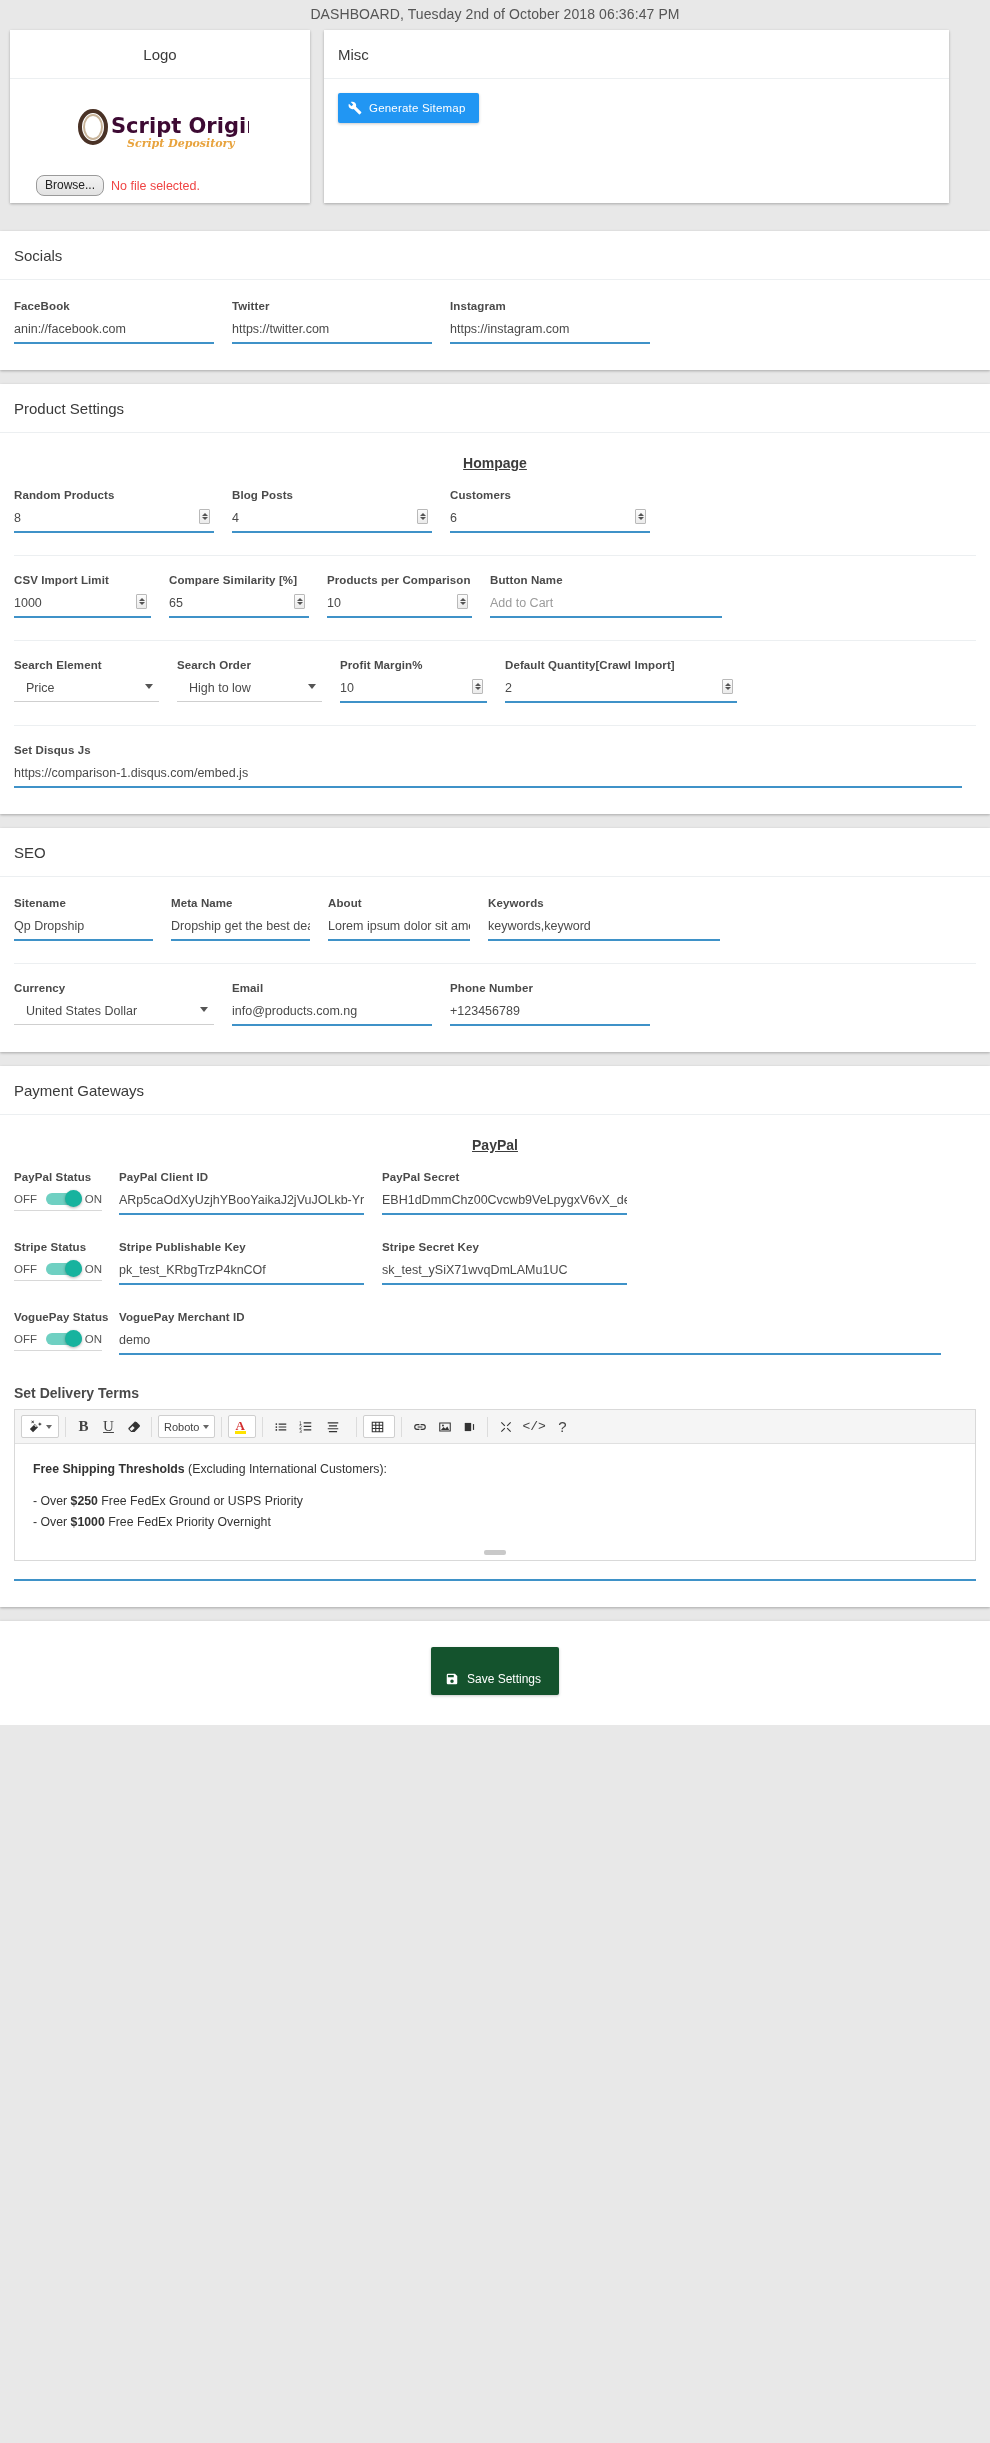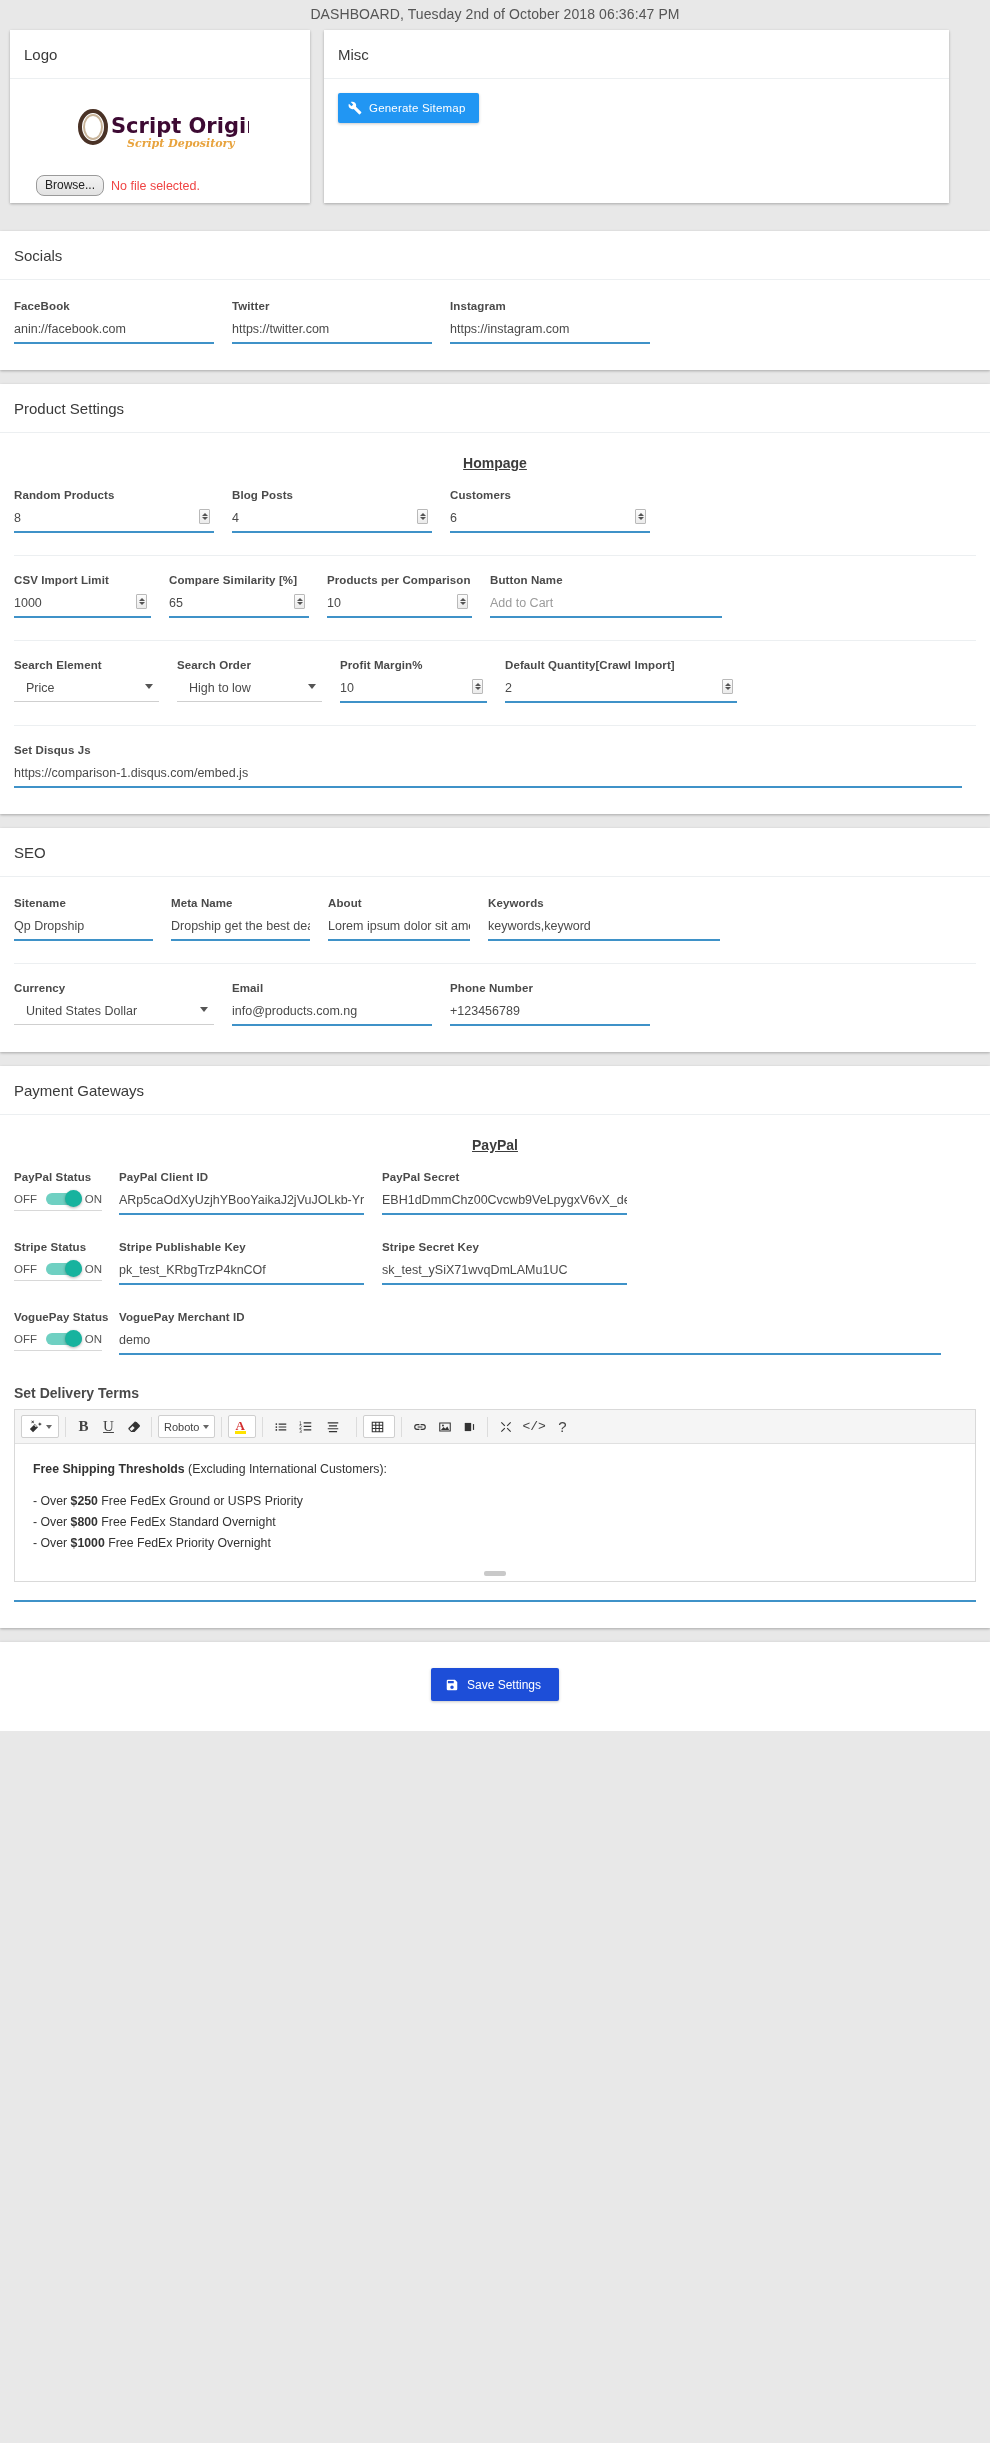--- a/index.html
+++ b/index.html
@@ -34,21 +34,21 @@
     font-size: 15px;
     color: #3a3a3a;
     padding: 16px 14px 15px 14px;
     border-bottom: 1px solid #eceff1;
     font-weight: 400;
   }
   .card-body { padding: 14px 14px 18px 14px; }
 
   
   .toprow { display:flex; gap: 14px; padding: 0 10px; }
-  .logo-card { width: 300px; }
+  .logo-card { width: 300px; text-align: center; }
   .misc-card { width: 625px; }
 
   .logo-img-wrap {
     display:flex; justify-content:center; align-items:center;
     padding: 14px 0 20px 0;
   }
   .logo-svg { display:block; }
 
   .file-row { display:flex; align-items:center; gap:7px; padding: 4px 0 0 12px; }
   .browse-btn {
@@ -194,22 +194,22 @@
   
   .footer {
     margin-top: 14px;
     background:#fff;
     padding: 26px 0 30px 0;
     text-align:center;
     box-shadow: 0 -1px 2px rgba(0,0,0,.06);
   }
   .save-btn {
     display:inline-flex; align-items:center; gap:8px;
-    background:#1d4ed8; color:#fff; border:none; border-radius:2px;
-    font-size:12px; padding:10px 18px 9px 14px;
+    background:#14532d; color:#fff; border:none; border-radius:2px;
+    font-size:12px; padding:25px 18px 9px 14px;
     box-shadow:0 1px 3px rgba(0,0,0,.22); cursor:pointer;
   }
   .spacer { height: 14px; }
 </style>
 </head>
 <body>
 
 <div class="page">
 
   <div class="topbar">DASHBOARD, Tuesday 2nd of October 2018 06:36:47 PM</div>
@@ -646,23 +646,20 @@
 
         <div class="ebody">
           <p>
             <span class="strong">Free Shipping Thresholds</span><span> (Excluding International Customers):</span>
           </p>
           <p style="height:9px"></p>
           <p>
             <span>- Over </span><span class="strong">$250</span><span> Free FedEx Ground or USPS Priority</span>
           </p>
           <p>
-            <span>- Over </span><span class="strong">$800</span><span> Free FedEx Standard Overnight</span>
-          </p>
-          <p>
             <span>- Over </span><span class="strong">$1000</span><span> Free FedEx Priority Overnight</span>
           </p>
         </div>
         <div class="escroll">
             <span class="bar"></span>
           </div>
       </div>
 
       <div class="underline-blue"></div>
 

